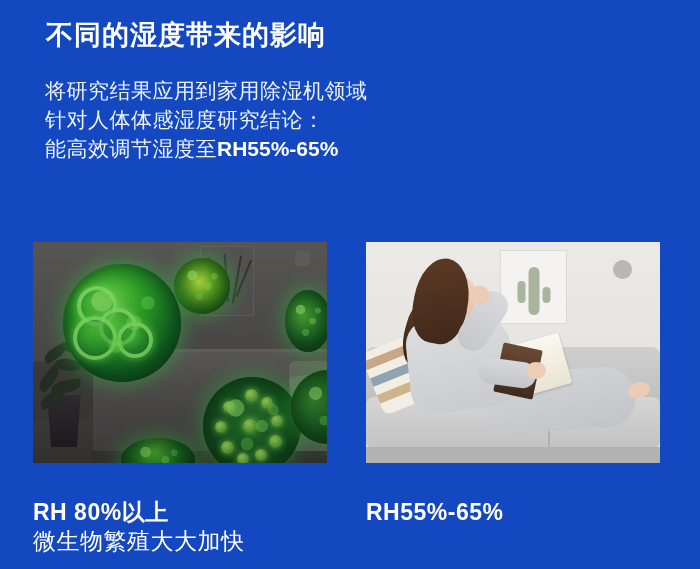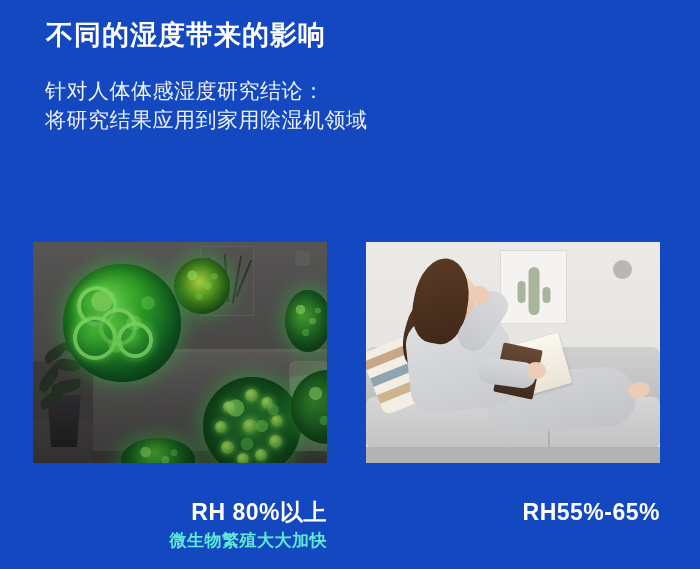--- a/index.html
+++ b/index.html
@@ -273,43 +273,44 @@
   .w-book-r{
     position:absolute;left:132px;top:104px;width:40px;height:50px;
     background:linear-gradient(180deg,#6a4a34 0%,#3f2a1c 100%);
     border-radius:2px;transform:rotate(12deg);
   }
 
   
   .caption{
     position:absolute;
     width:294px;
-    text-align:right;
+    text-align:left;
     color:#ffffff;
   }
   #caption-left{left:33px;top:498px;}
   #caption-right{left:366px;top:498px;}
   .caption .cap-title{
     font-size:23px;font-weight:bold;letter-spacing:0.5px;line-height:28px;
   }
   .caption .cap-sub{
-    font-size:17px;font-weight:bold;color:#5eead4;
+    font-size:23px;font-weight:normal;color:#ffffff;
     letter-spacing:0.5px;line-height:24px;margin-top:3px;
   }
 </style>
 </head>
 <body>
 
 <div class="slide">
 
   <div class="headline">不同的湿度带来的影响</div>
 
   <div class="copy">
+    <div class="line">将研究结果应用到家用除湿机领域</div>
     <div class="line">针对人体体感湿度研究结论：</div>
-    <div class="line">将研究结果应用到家用除湿机领域</div>
+    <div class="line"><span>能高效调节湿度至</span><span class="strong">RH55%-65%</span></div>
   </div>
 
   <div class="photo" id="photo-left">
     <div class="room-dark">
       <div class="dk-wallpanel"></div>
       <div class="dk-frame">
         <div class="twig"></div>
         <div class="twig"></div>
         <div class="twig"></div>
         <div class="twig"></div>

